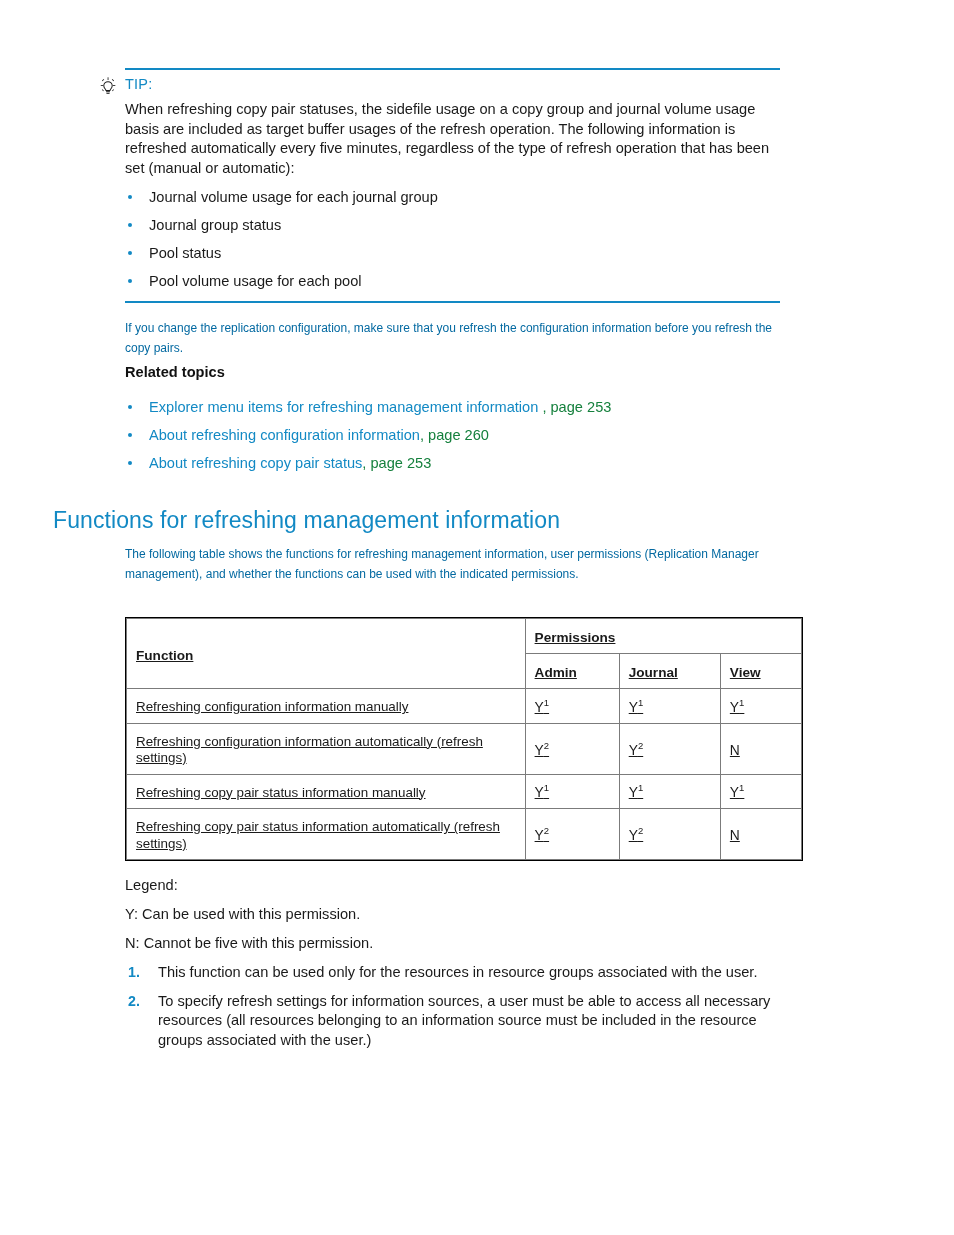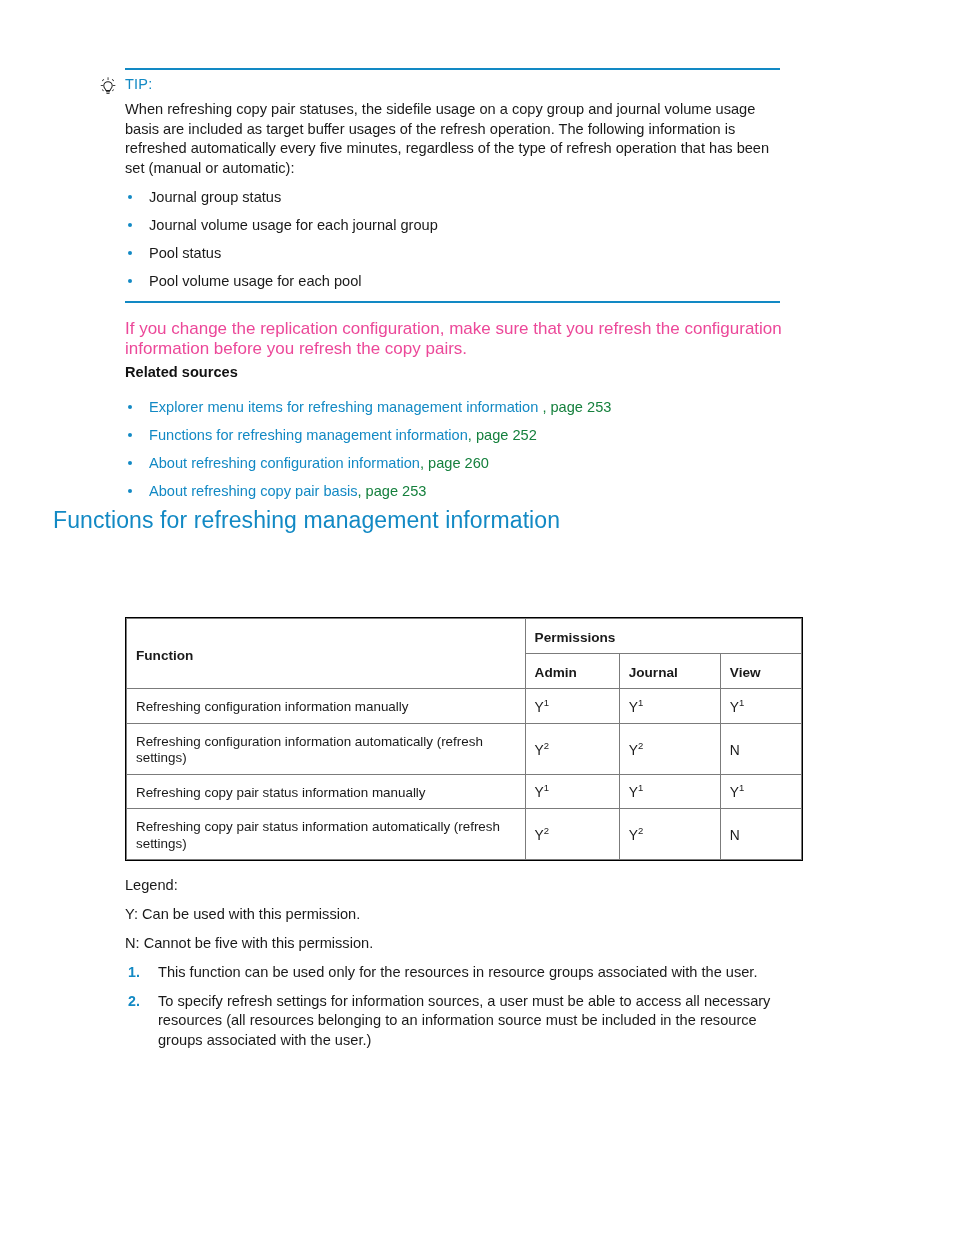--- a/index.html
+++ b/index.html
@@ -84,23 +84,23 @@
     width: 4px;
     height: 4px;
     background: #1289c4;
     border-radius: 50%;
   }
 
   
   .para {
     position: absolute;
     left: 125px;
-    font-size: 17px;
+    font-size: 12px;
     line-height: 19.6px;
-    color: #ec4899;
+    color: #0369a1;
     width: 668px;
   }
   .subhead {
     position: absolute;
     left: 125px;
     font-size: 14.6px;
     font-weight: bold;
     color: #111;
   }
 
@@ -145,20 +145,21 @@
     table-layout: fixed;
     font-size: 13.4px;
     color: #1a1a1a;
   }
   table.perm td, table.perm th {
     border: 1px solid #7b7b7b;
     padding: 10px 8px 7px 9px;
     vertical-align: middle;
     text-align: left;
     font-weight: normal;
+    text-decoration: underline;
   }
   table.perm th {
     font-weight: bold;
     font-size: 13.6px;
   }
   .col-fn  { width: 398px; }
   .col-ad  { width: 94px; }
   .col-mo  { width: 101px; }
   .col-vw  { width: 81px; }
 
@@ -249,63 +250,60 @@
         </svg>
       </span>
       <span class="tip-label">TIP:</span>
     </div>
 
     <div class="tip-body">When refreshing copy pair statuses, the sidefile usage on a copy group and journal volume usage basis are included as target buffer usages of the refresh operation. The following information is refreshed automatically every five minutes, regardless of the type of refresh operation that has been set (manual or automatic):</div>
 
     <ul class="doc-list">
       <li>
         <span class="bullet"></span>
+        <span>Journal volume usage for each journal group</span>
+      </li>
+      <li>
+        <span class="bullet"></span>
         <span>Journal group status</span>
-      </li>
-      <li>
-        <span class="bullet"></span>
-        <span>Journal volume usage for each journal group</span>
       </li>
       <li>
         <span class="bullet"></span>
         <span>Pool status</span>
       </li>
       <li>
         <span class="bullet"></span>
         <span>Pool volume usage for each pool</span>
       </li>
     </ul>
 
     <div class="tip-rule bottom"></div>
   </div>
 
   <div class="para" style="top:319px;">If you change the replication configuration, make sure that you refresh the configuration information before you refresh the copy pairs.</div>
 
-  <div class="subhead" style="top:364px;">Related sources</div>
+  <div class="subhead" style="top:364px;">Related topics</div>
 
   <ul class="doc-list rel-list">
     <li>
       <span class="bullet"></span>
       <span class="link">Explorer menu items for refreshing management information</span><span class="pgref"> , page 253</span>
     </li>
     <li>
       <span class="bullet"></span>
-      <span class="link">Functions for refreshing management information</span><span class="pgref">, page 252</span>
-    </li>
-    <li>
-      <span class="bullet"></span>
       <span class="link">About refreshing configuration information</span><span class="pgref">, page 260</span>
     </li>
     <li>
       <span class="bullet"></span>
-      <span class="link">About refreshing copy pair basis</span><span class="pgref">, page 253</span>
+      <span class="link">About refreshing copy pair status</span><span class="pgref">, page 253</span>
     </li>
   </ul>
 
   <div class="h1">Functions for refreshing management information</div>
+  <div class="para" style="top:545px; width:672px;">The following table shows the functions for refreshing management information, user permissions (Replication Manager management), and whether the functions can be used with the indicated permissions.</div>
 
   <div class="tbl-wrap">
     <table class="perm">
       <colgroup>
         <col class="col-fn">
           <col class="col-ad">
           <col class="col-mo">
           <col class="col-vw">
       </colgroup>
       <thead>

